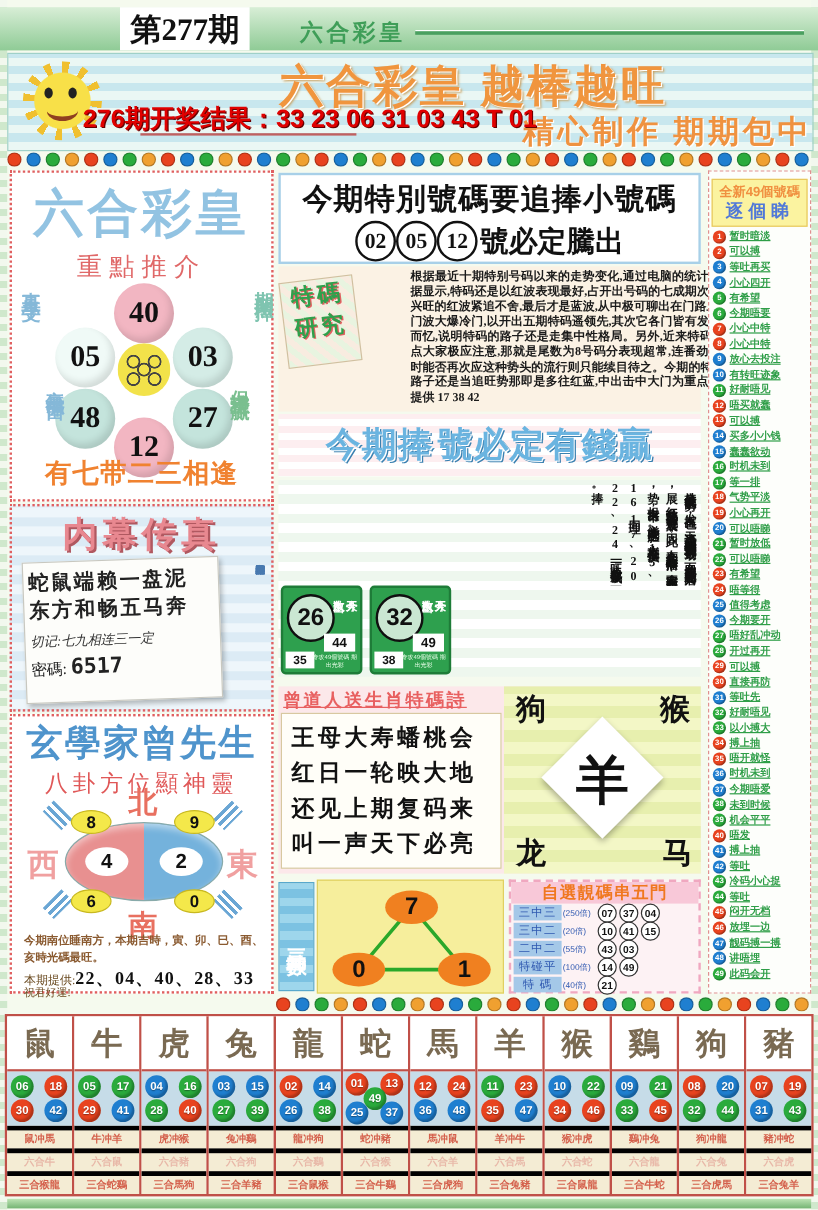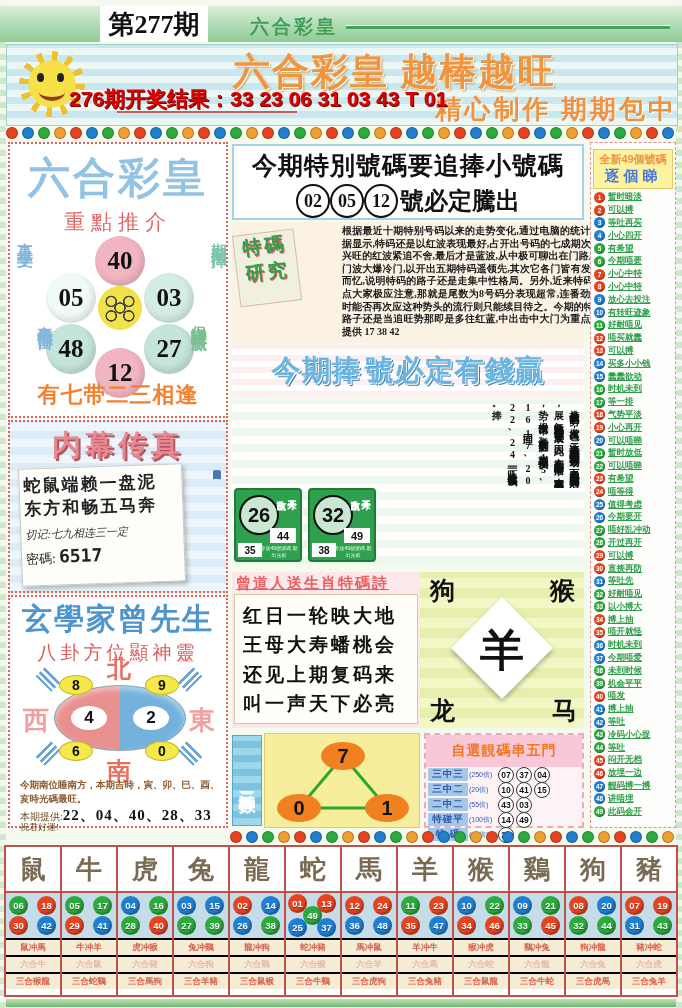--- a/index.html
+++ b/index.html
@@ -91,23 +91,23 @@
   #zanimal{position:absolute;left:188px;top:0;width:164px;height:156px;background:repeating-linear-gradient(0deg,#f3f7c6 0 10px,#e7efae 10px 20px);}
   #zanimal .corner{position:absolute;font-size:25px;font-weight:bold;color:#111;font-family:"Liberation Serif",serif;}
   #diamond{position:absolute;left:46px;top:40px;width:72px;height:72px;background:#fff;transform:rotate(45deg);box-shadow:2px 2px 5px rgba(0,0,0,.3);}
   #zcenter{position:absolute;left:46px;top:48px;width:72px;height:60px;display:flex;align-items:center;justify-content:center;font-size:44px;font-weight:bold;color:#111;font-family:"Liberation Serif",serif;}
   #botrow{position:absolute;left:0;top:591px;width:352px;height:95px;}
   #sy-title{position:absolute;left:0;top:2px;width:30px;height:91px;background:repeating-linear-gradient(0deg,#9ed6ec 0 7px,#7cc2e2 7px 14px);border:1px solid #58a8cc;box-sizing:border-box;display:flex;align-items:center;justify-content:center;}
   #sy-title span{writing-mode:vertical-rl;text-orientation:upright;color:#fff;font-size:17px;font-weight:bold;letter-spacing:2px;font-family:"Liberation Serif",serif;}
   #sy-box{position:absolute;left:32px;top:0;width:156px;height:95px;background:#f6ee9c;border:1px solid #e0d060;box-sizing:border-box;}
   .tri-oval{position:absolute;width:44px;height:28px;border-radius:50%;background:#f08020;display:flex;align-items:center;justify-content:center;font-size:20px;font-weight:bold;color:#111;z-index:2;}
   #pick5{position:absolute;left:192px;top:0;width:160px;height:95px;background:#fdf2f4;border:2px dashed #f0a8c0;box-sizing:border-box;}
-  #pick5 .ptitle{height:32px;background:#f8c8d8;display:flex;align-items:center;justify-content:center;font-size:14px;font-weight:bold;color:#f07820;letter-spacing:1px;font-family:"Liberation Serif",serif;}
+  #pick5 .ptitle{height:18px;background:#f8c8d8;display:flex;align-items:center;justify-content:center;font-size:14px;font-weight:bold;color:#f07820;letter-spacing:1px;font-family:"Liberation Serif",serif;}
   .p5row{display:flex;align-items:center;height:15px;gap:1px;padding-left:2px;}
-  .p5label{width:40px;height:13px;background:#a4c8e8;color:#2f58b0;font-size:9.5px;font-weight:bold;display:flex;align-items:center;justify-content:center;letter-spacing:1px;flex:0 0 auto;}
+  .p5label{width:40px;height:13px;background:#a4c8e8;color:#2f58b0;font-size:9.5px;font-weight:normal;display:flex;align-items:center;justify-content:center;letter-spacing:1px;flex:0 0 auto;}
   .p5odds{font-size:7px;color:#2f58b0;width:28px;flex:0 0 auto;}
   .p5num{width:14px;height:14px;border:1.5px solid #333;border-radius:50%;background:#fff;display:flex;align-items:center;justify-content:center;font-size:8.5px;font-weight:bold;color:#111;flex:0 0 auto;margin-right:1px;}
   
   #colright{position:absolute;left:590px;top:142px;width:86px;height:686px;border:1px dashed #e09090;box-sizing:border-box;background:#fdfefb;}
   #r-head{margin:6px 2px 2px 2px;background:#fbf3a0;border:1px solid #e8c860;text-align:center;padding:2px 0;}
   #r-head .h1{font-size:11px;font-weight:bold;color:#f09040;white-space:nowrap;}
   #r-head .h2{font-size:15px;font-weight:bold;color:#5078d8;letter-spacing:4px;}
   #right-list{margin:2px 0 0 3px;}
   .ritem{display:flex;align-items:center;gap:3px;height:12.8px;}
   .rball{width:11px;height:11px;border-radius:50%;color:#fff;font-size:6.5px;font-weight:bold;display:flex;align-items:center;justify-content:center;flex:0 0 auto;box-shadow:inset -1px -1px 1px rgba(0,0,0,.3);}
@@ -116,21 +116,21 @@
   #dots-top{position:absolute;left:6px;top:126px;width:670px;height:13px;}
   #dots-mid{position:absolute;left:230px;top:830px;width:448px;height:13px;}
   
   #bottom-strip{position:absolute;left:4px;top:845px;width:674px;height:152px;display:flex;border:2px solid #c05048;box-sizing:border-box;background:#fff;}
   .zcol{flex:1 1 0;display:flex;flex-direction:column;border-left:2px solid #c05048;min-width:0;}
   .zcol:first-child{border-left:none;}
   .anim-cell{height:44px;background:#fff;display:flex;align-items:center;justify-content:center;border-bottom:2px solid #c05048;}
   .anim-cell span{font-size:26px;font-weight:bold;color:#7a6a52;font-family:"Liberation Serif",serif;}
   .ball-area{height:45px;background:#c6dce8;position:relative;}
   .bball{position:absolute;width:19px;height:19px;border-radius:50%;display:flex;align-items:center;justify-content:center;font-size:9.5px;font-weight:bold;color:#fff;text-shadow:0 1px 1px rgba(0,0,0,.4);box-shadow:inset -2px -2px 2px rgba(0,0,0,.25);}
-  .zinfo{height:15px;background:#f4ecd4;border-top:2px solid #000000;display:flex;align-items:center;justify-content:center;font-size:8.5px;font-weight:bold;white-space:nowrap;overflow:hidden;font-family:Liberation Sans, sans-serif;}
+  .zinfo{height:15px;background:#f4ecd4;border-top:4px solid #000000;display:flex;align-items:center;justify-content:center;font-size:8.5px;font-weight:bold;white-space:nowrap;overflow:hidden;font-family:Liberation Sans, sans-serif;}
   .zi1,.zi3{color:#d4604c;}
   .zi2{color:#e8b8a8;}
   #greenbar{position:absolute;left:6px;top:999px;width:670px;height:8px;background:linear-gradient(180deg,#bce4b4,#74b474);}
 </style>
 </head>
 <body>
 
 <div id="page">
   <div class="edge" style="left:0;"></div>
   <div class="edge" style="left:676px;"></div>
@@ -296,22 +296,22 @@
             </div>
             <div class="count">49</div>
             <div class="corner">38</div>
             <div class="foot">专攻49個號碼 期出光彩</div>
           </div>
         </div>
     </div>
     <div id="zpoem">
       <div class="ptitle">曾道人送生肖特碼詩</div>
       <div id="poembox">
+          <div>王母大寿蟠桃会</div>
           <div>红日一轮映大地</div>
-          <div>王母大寿蟠桃会</div>
           <div>还见上期复码来</div>
           <div>叫一声天下必亮</div>
         </div>
       <div id="zanimal">
         <div class="corner" style="left:10px;top:2px;">狗</div>
         <div class="corner" style="left:130px;top:2px;">猴</div>
         <div class="corner" style="left:10px;top:122px;">龙</div>
         <div class="corner" style="left:132px;top:122px;">马</div>
         <div id="diamond"></div>
         <div id="zcenter">羊</div>

